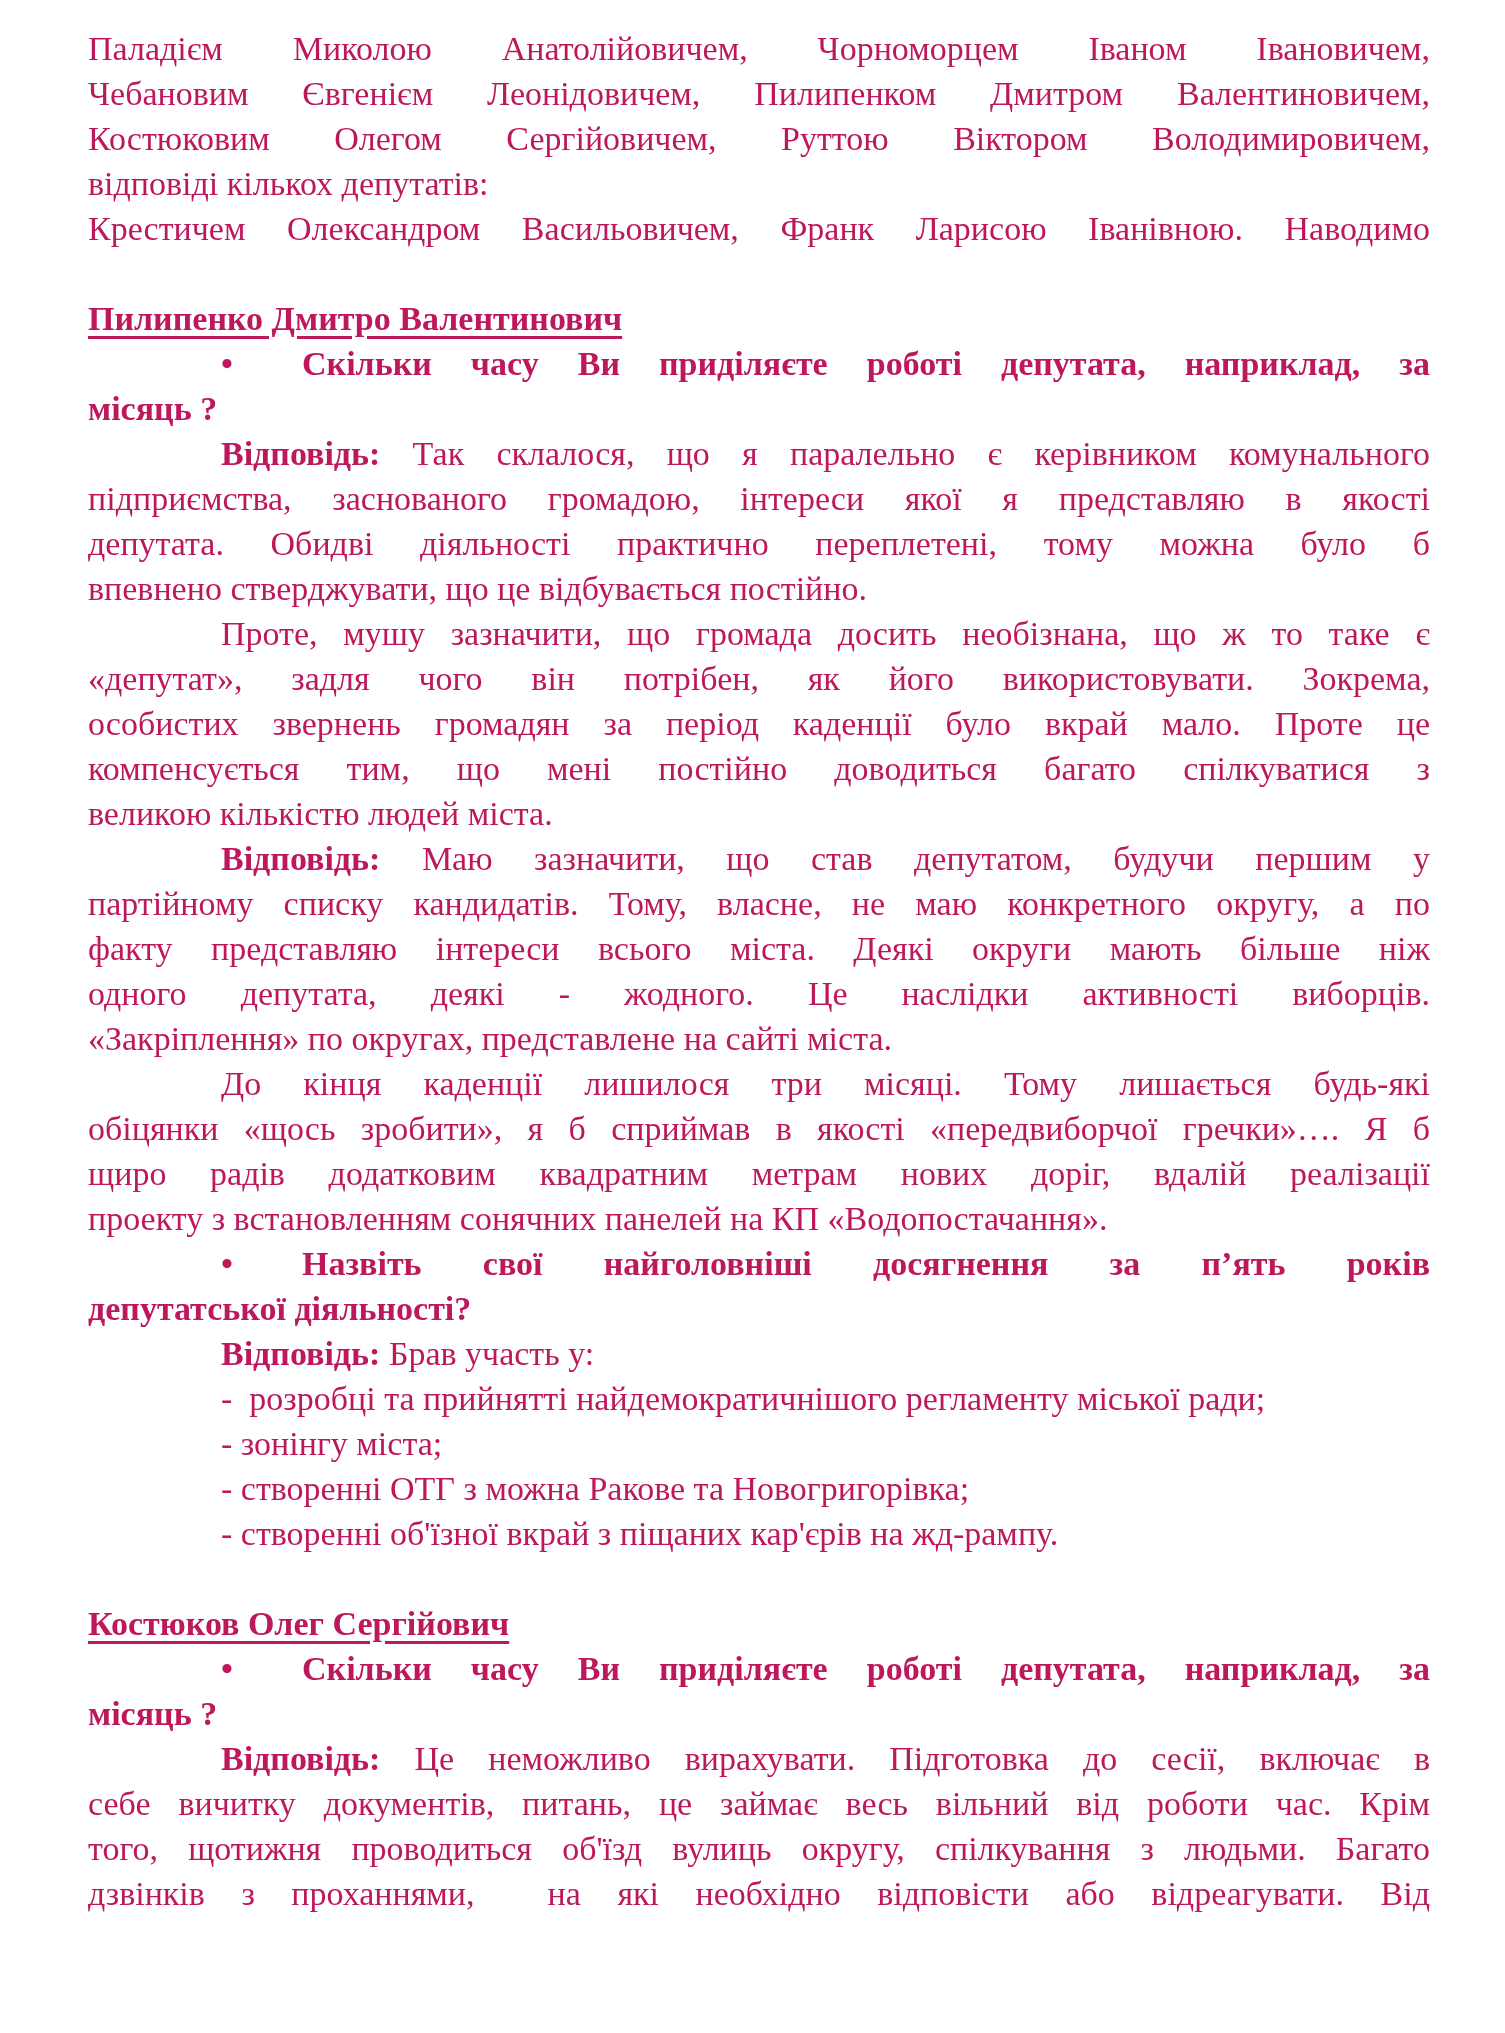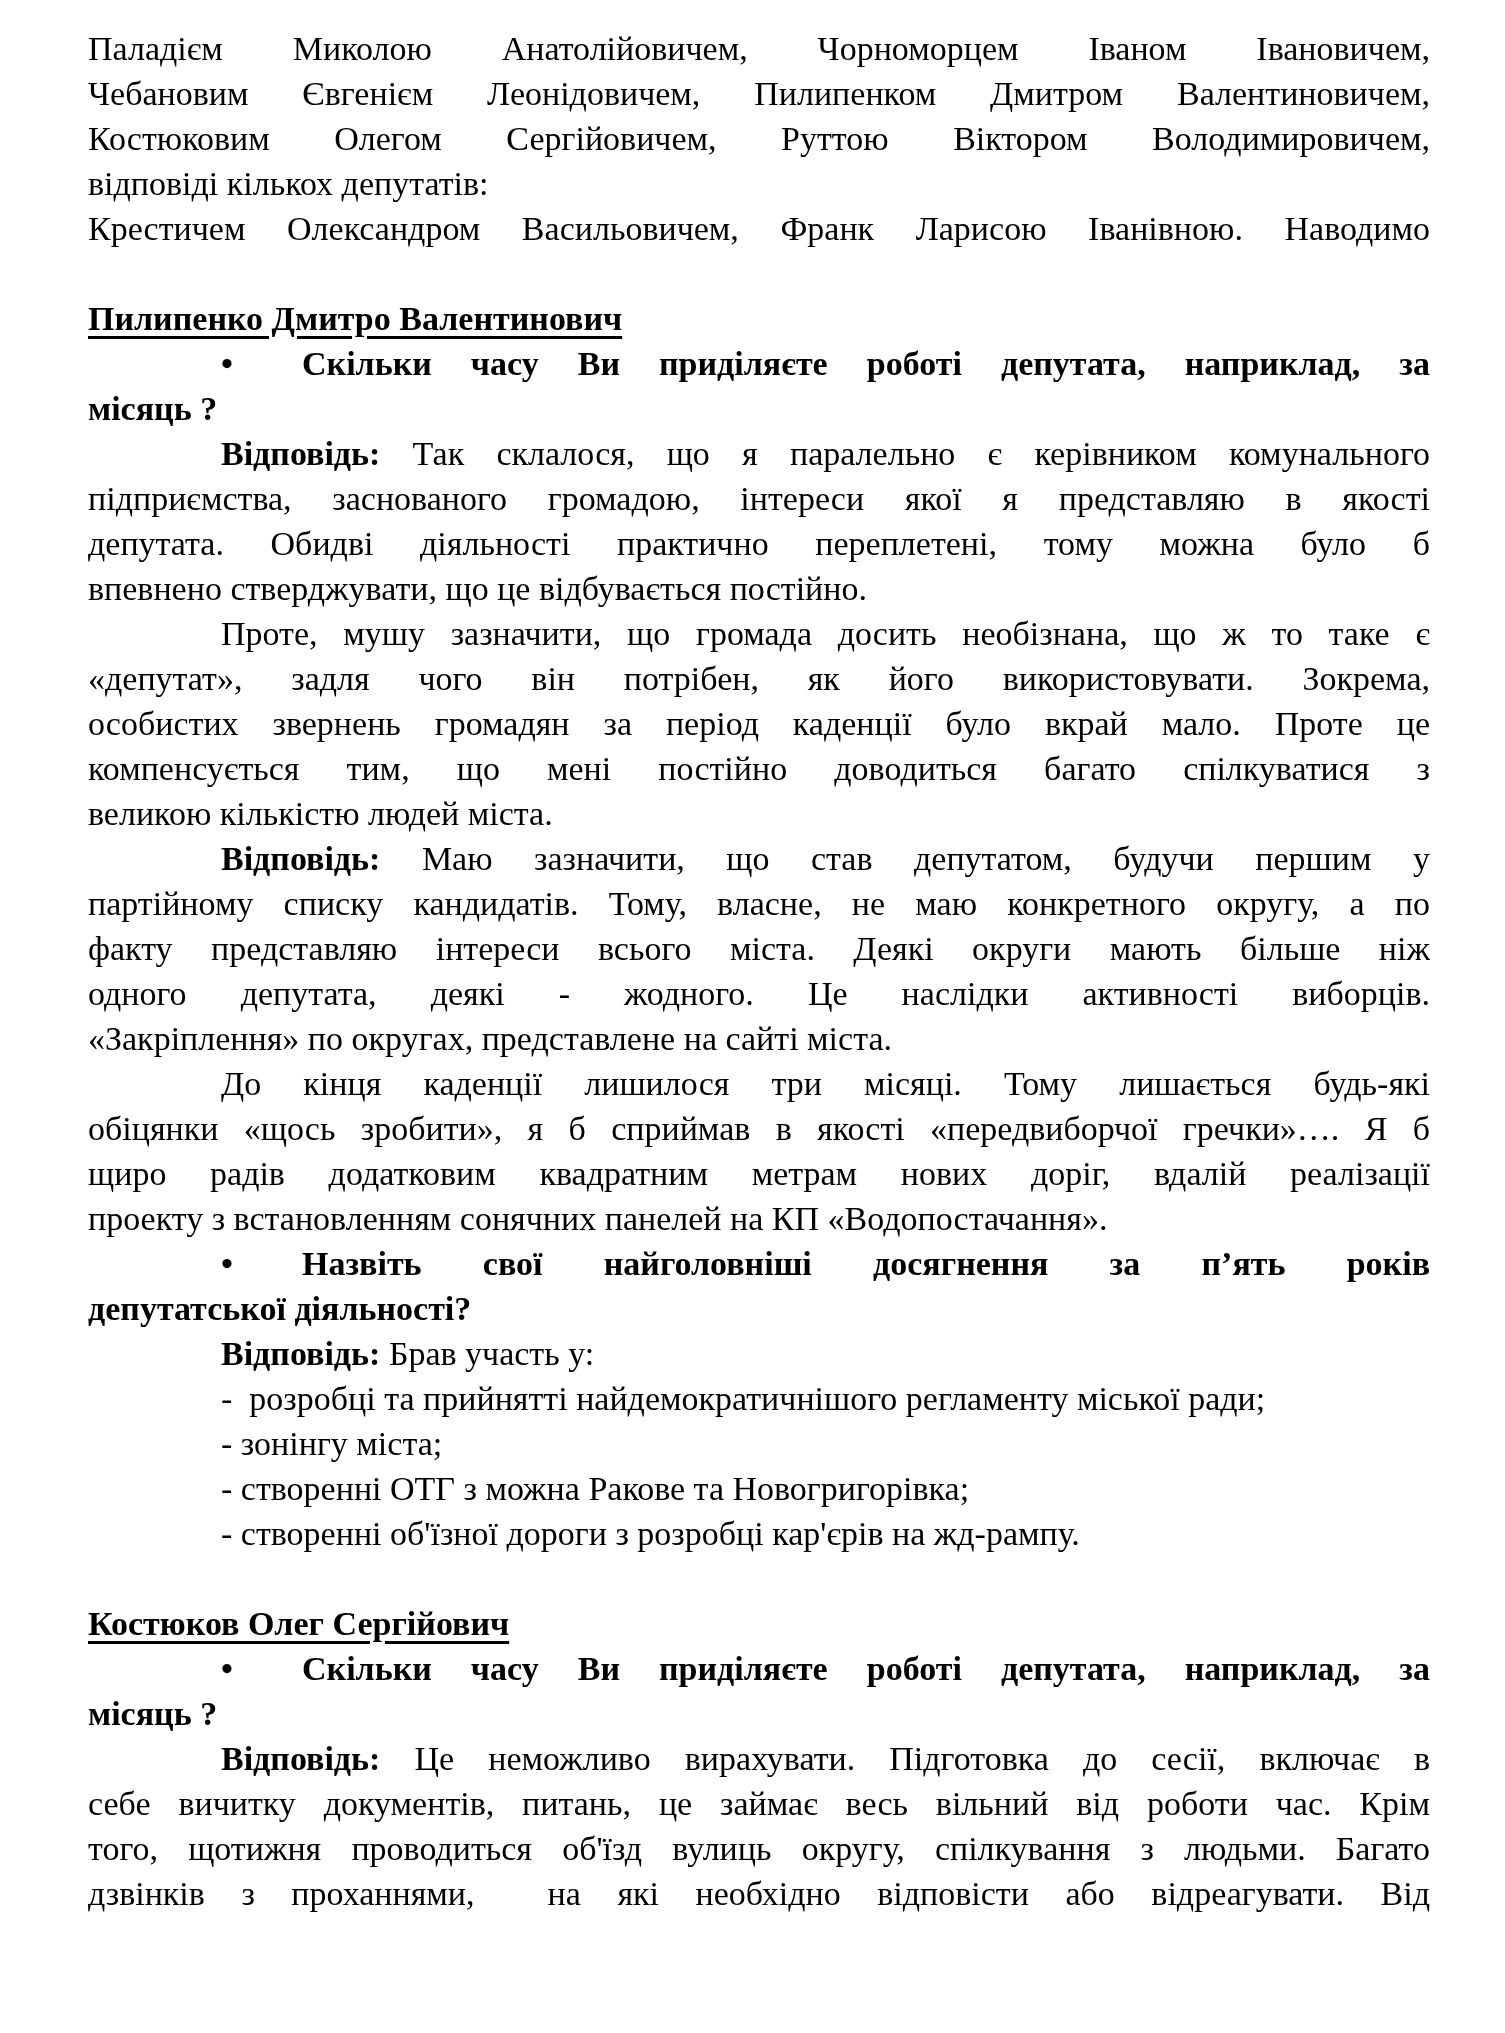--- a/index.html
+++ b/index.html
@@ -12,21 +12,21 @@
     width: 1505px;
     height: 2033px;
     background: #ffffff;
     overflow: hidden;
   }
   .content {
     position: absolute;
     left: 88px;
     top: 26px;
     width: 1342px;
-    color: #000000;
+    color: #be185d;
     font-family: "Liberation Serif", "DejaVu Serif", serif;
     font-size: 34px;
     line-height: 45px;
   }
   .para { margin: 0; padding: 0; }
   .line {
     text-align: justify;
     text-align-last: justify;
     overflow: hidden;
     white-space: nowrap;
@@ -98,21 +98,21 @@
       <div class="para question">
         <div class="line indent"><span class="bullet">•</span>Назвіть свої найголовніші досягнення за п’ять років</div>
         <div class="line last">депутатської діяльності?</div>
       </div>
       <div class="para">
         <div class="line last indent"><span class="alabel">Відповідь:</span> Брав участь у:</div>
       </div>
       <div class="line last indent">-&nbsp; розробці та прийнятті найдемократичнішого регламенту міської ради;</div>
       <div class="line last indent">- зонінгу міста;</div>
       <div class="line last indent">- створенні ОТГ з можна Ракове та Новогригорівка;</div>
-      <div class="line last indent">- створенні об'їзної дороги з розробці кар'єрів на жд-рампу.</div>
+      <div class="line last indent">- створенні об'їзної вкрай з піщаних кар'єрів на жд-рампу.</div>
       <div class="spacer"></div>
       <div class="heading"><span class="heading-text">Костюков Олег Сергійович</span></div>
       <div class="para question">
         <div class="line indent"><span class="bullet">•</span>Скільки часу Ви приділяєте роботі депутата, наприклад, за</div>
         <div class="line last">місяць ?</div>
       </div>
       <div class="para">
         <div class="line indent"><span class="alabel">Відповідь:</span> Це неможливо вирахувати. Підготовка до сесії, включає в</div>
         <div class="line">себе вичитку документів, питань, це займає весь вільний від роботи час. Крім</div>
         <div class="line">того, щотижня проводиться об'їзд вулиць округу, спілкування з людьми. Багато</div>

